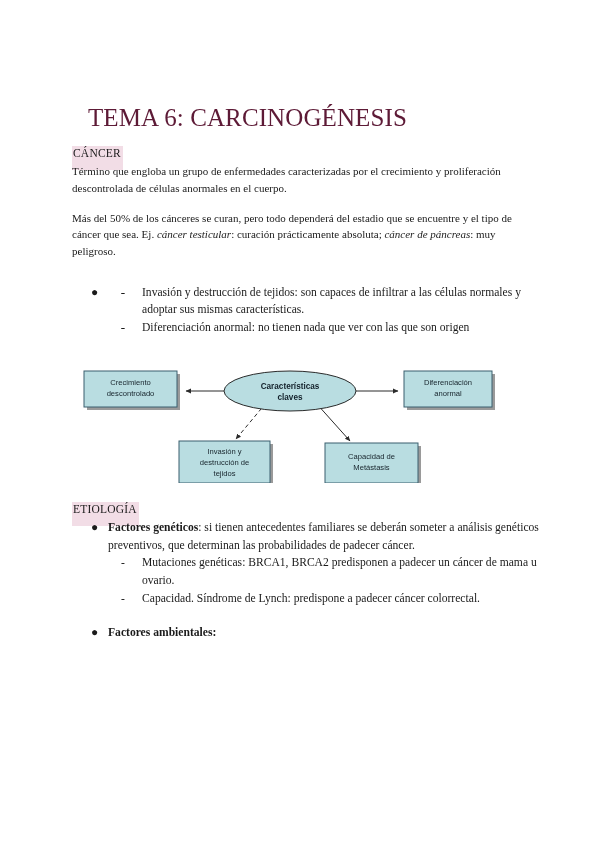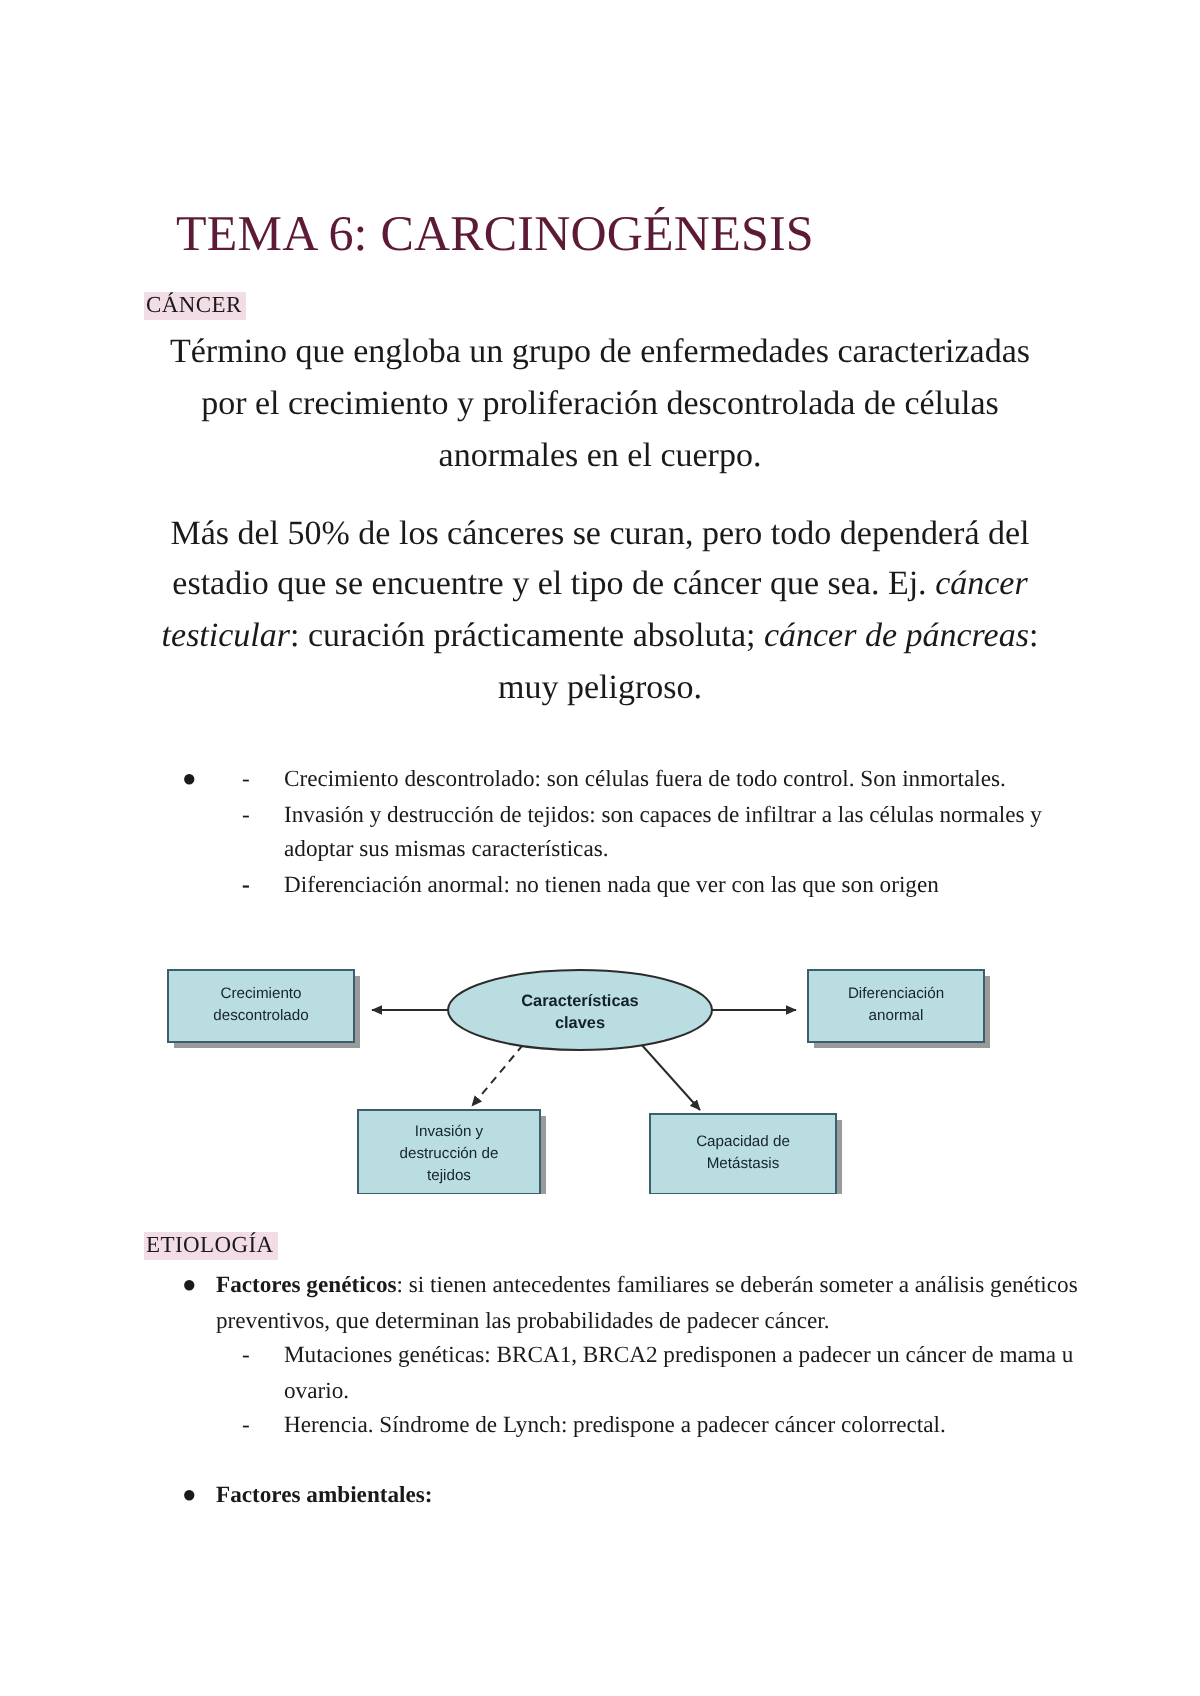--- a/index.html
+++ b/index.html
@@ -26,34 +26,34 @@
     font-size: 25px;
     line-height: 1.1;
     color: #5d1a36;
     margin: 0 0 9px 16px;
     letter-spacing: 0.1px;
     font-weight: normal;
   }
   .hl {
     display: inline;
     background: #f2dde6;
-    padding: 1px 2px 1px 1px;
+    padding: 1px 2px 11px 1px;
     font-size: 11.5px;
     color: #1a1a1a;
     letter-spacing: 0.2px;
   }
   .hl-line {
     margin: 0 0 1px 0;
     line-height: 1.35;
   }
   p.para {
-    font-size: 17px;
+    font-size: 11px;
     line-height: 1.52;
     margin: 0 12px 13px 0;
-    text-align: center;
+    text-align: left;
   }
   .it { font-style: italic; }
   .bd { font-weight: bold; }
   .ud { }
 
   ul.bullets {
     list-style: none;
     margin: 0;
     padding: 0;
   }
@@ -133,21 +133,20 @@
   </p>
 
   <div class="small-gap"></div>
 
   <ul class="bullets">
     <li class="bullet-item">
       <span class="bullet-dot">●</span>
       <ul class="dashes">
         <li class="dash-item">
           <span class="dash-mark">-</span>
-          <span>Crecimiento descontrolado: son células fuera de todo control. Son inmortales.</span>
         </li>
         <li class="dash-item">
           <span class="dash-mark">-</span>
           <span>Invasión y destrucción de tejidos: son capaces de infiltrar a las células normales y adoptar sus mismas características.</span>
         </li>
         <li class="dash-item">
           <span class="dash-mark">-</span>
         </li>
         <li class="dash-item">
           <span class="dash-mark">-</span>
@@ -208,21 +207,21 @@
     <li class="bullet-item">
       <span class="bullet-dot">●</span>
       <span class="bd">Factores genéticos</span><span>: si tienen antecedentes familiares se deberán someter a análisis genéticos preventivos, que determinan las probabilidades de padecer cáncer.</span>
       <ul class="dashes">
         <li class="dash-item">
           <span class="dash-mark">-</span>
           <span class="ud">Mutaciones genéticas</span><span>: BRCA1, BRCA2 predisponen a padecer un cáncer de mama u ovario.</span>
         </li>
         <li class="dash-item">
           <span class="dash-mark">-</span>
-          <span class="ud">Herencia</span><span>. Síndrome de Lynch: predispone a padecer cáncer colorrectal.</span>
+          <span class="ud">Capacidad</span><span>. Síndrome de Lynch: predispone a padecer cáncer colorrectal.</span>
         </li>
       </ul>
     </li>
 
     <li class="bullet-item" style="margin-top:17px;">
       <span class="bullet-dot">●</span>
       <span class="bd">Factores ambientales:</span>
     </li>
   </ul>
 

